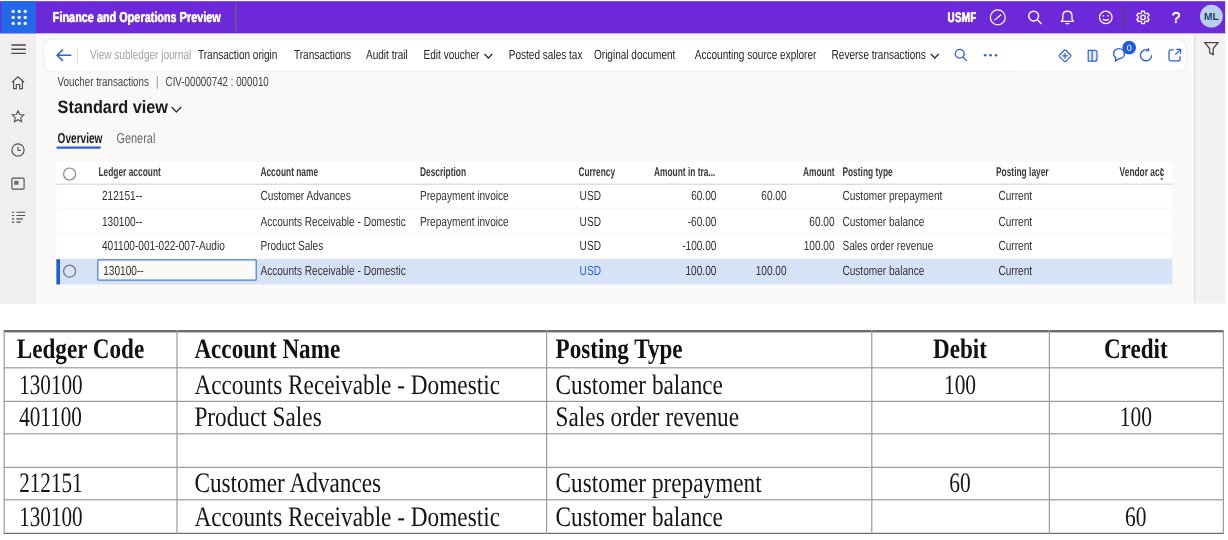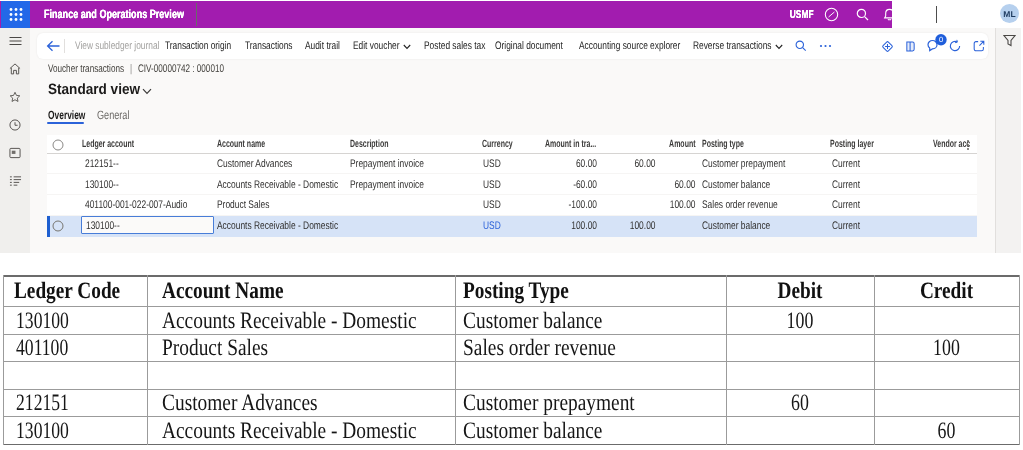--- a/index.html
+++ b/index.html
@@ -1,21 +1,21 @@
 <!DOCTYPE html>
 <html><head>
 <meta charset="utf-8">
 <style>
   html,body{margin:0;padding:0;background:#fff;}
   *{box-sizing:border-box;}
   #canvas{position:relative;width:1023px;height:450px;background:#fff;overflow:hidden;
     font-family:"Liberation Sans",sans-serif;-webkit-font-smoothing:antialiased;text-rendering:geometricPrecision;}
   .abs{position:absolute;}
   
-  #topbar{left:0;top:1px;width:892px;height:27px;background:#a21caf;}
+  #topbar{left:0;top:1px;width:1021px;height:27px;background:#6d28d9;}
   #waffle{left:1px;top:0;width:29px;height:27px;background:#2368e8;}
   #apptitle{left:44px;top:0;height:27px;line-height:27px;color:#fff;font-size:12px;font-weight:700;text-shadow:0 0 .7px #fff,0 0 .7px #fff;}
   #topsep{left:196px;top:2px;width:1px;height:23px;background:#6a6a6a;}
   .topicon{top:0;height:27px;display:flex;align-items:center;justify-content:center;color:#fff;text-shadow:0 0 .7px #fff,0 0 .7px #fff;}
   #usmf{left:783px;width:38px;font-size:11.5px;font-weight:600;letter-spacing:.2px;}
   #avatar{left:1000px;top:4px;width:19px;height:19px;border-radius:50%;background:#b6d0ee;
     color:#1e3a5f;font-size:8.5px;font-weight:700;display:flex;align-items:center;justify-content:center;}
   
   #sidebar{left:0;top:28px;width:30px;height:225px;background:#f0efed;}
   .sbicon{left:0;width:30px;height:22px;display:flex;align-items:center;justify-content:center;}

